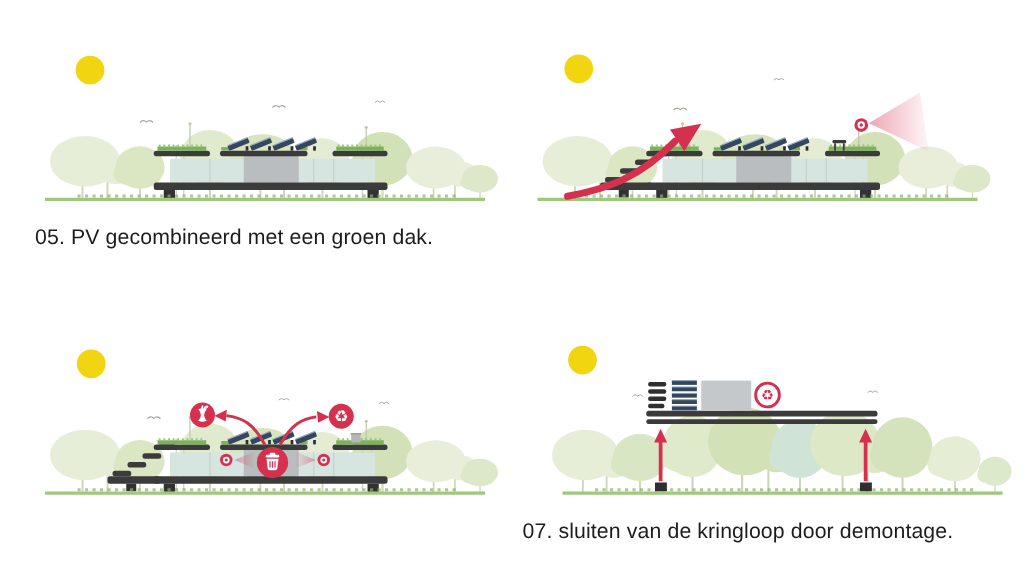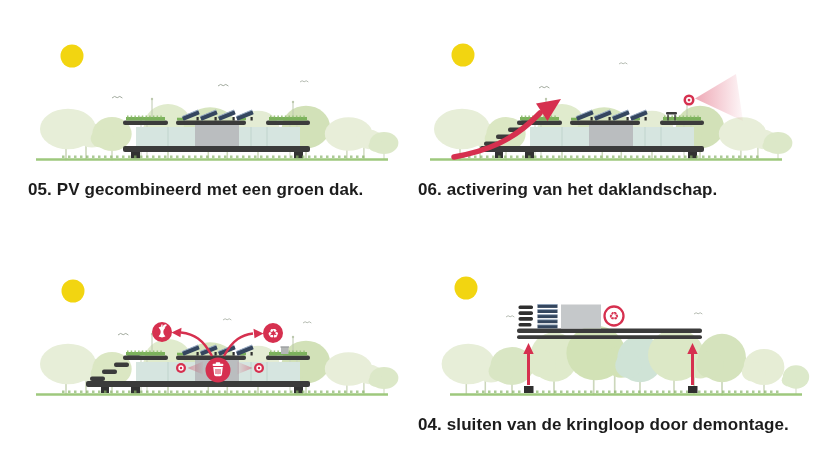--- a/index.html
+++ b/index.html
@@ -2,21 +2,21 @@
 <html><head>
 <meta charset="utf-8">
 <style>
   html,body{margin:0;padding:0;background:#ffffff;}
   body{width:828px;height:469px;overflow:hidden;font-family:"Liberation Sans",sans-serif;}
   .board{display:grid;grid-template-columns:414px 414px;grid-template-rows:235px 234px;width:828px;height:469px;background:#fff;}
   .panel{position:relative;overflow:hidden;}
   .scene{position:absolute;left:0;top:0;width:414px;height:235px;display:block;}
   .caption{
     position:absolute;top:180px;margin:0;white-space:nowrap;
-    font-size:17px;font-weight:700;letter-spacing:.1px;color:#1c1c1c;
+    font-size:17px;font-weight:400;letter-spacing:.1px;color:#1c1c1c;
     font-family:"Liberation Sans",sans-serif;
   }
   .col-left .caption{left:28px;}
   .col-right .caption{left:4px;}
 </style>
 </head>
 <body>
 
 <svg width="0" height="0" style="position:absolute" aria-hidden="true">
   <defs>
@@ -155,21 +155,20 @@
         <rect x="252" y="112" width="11" height="2.6" rx="1" fill="#3b3b3b"></rect>
         <path d="M254,114.5 V120.5 M261,114.5 V120.5" stroke="#3b3b3b" stroke-width="1.4"></path>
       </g>
       <g>
         <path d="M40,157 C 72,151 98,142 126,113" stroke="#d6304f" stroke-width="5.5" fill="none" stroke-linecap="round"></path>
         <polygon points="147,99 122,103.5 133.5,121" fill="#d6304f"></polygon>
       </g>
       <polygon points="281,98.5 322,74 329,121" fill="url(#coneg)"></polygon>
       <use href="#eyeicon" transform="translate(275,100) scale(1.1)"></use>
     </svg>
-    <figcaption class="caption">06. activering van het daklandschap.</figcaption>
   </figure>
 
   <figure class="panel col-left" style="margin:0">
     <svg class="scene" viewBox="0 0 414 235">
       <use href="#sunc" transform="translate(73,56)"></use>
       <g>
         <use href="#tree2" transform="translate(72,129) scale(1,0.92)" style="color:#e7eed8"></use>
         <use href="#tree" transform="translate(112,134) scale(0.82,0.77)" style="color:#dbe7c3"></use>
         <use href="#tree" transform="translate(168,126)" style="color:#e0ebcd"></use>
         <use href="#tree2" transform="translate(214,128) scale(0.95,0.94)" style="color:#d7e5bf"></use>
@@ -258,16 +257,16 @@
       <rect x="147" y="69.5" width="40" height="24" fill="#c5c8ca"></rect>
       <g transform="translate(200,81)">
         <circle r="9.5" fill="#ffffff" stroke="#d6304f" stroke-width="2.3"></circle>
         <text y="4.2" font-size="11.5" text-anchor="middle" fill="#d6304f" font-family="'DejaVu Sans',sans-serif">♻</text>
       </g>
       <rect x="110" y="151" width="9.5" height="7" fill="#2f2f2f"></rect>
       <rect x="274" y="151" width="9.5" height="7" fill="#2f2f2f"></rect>
       <use href="#uparrow" transform="translate(114.5,150)"></use>
       <use href="#uparrow" transform="translate(278.5,150)"></use>
     </svg>
-    <figcaption class="caption">04. sluiten van de kringloop door demontage.</figcaption>
+    <figcaption class="caption">07. sluiten van de kringloop door demontage.</figcaption>
   </figure>
 
 </div>
 
 </body></html>

